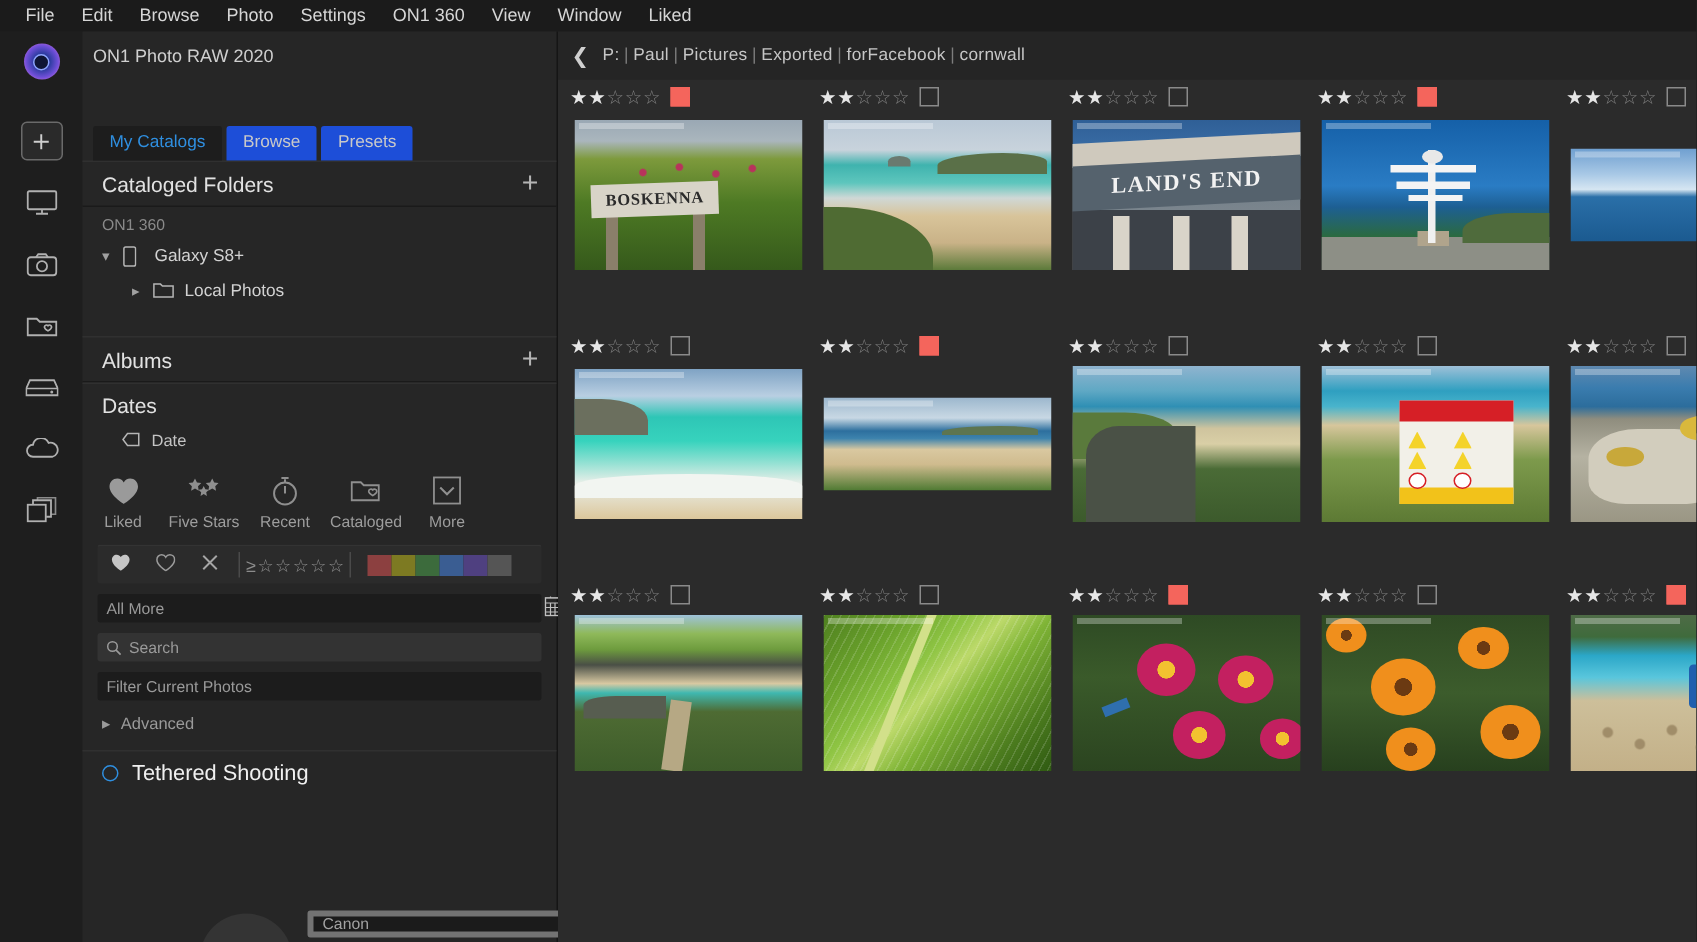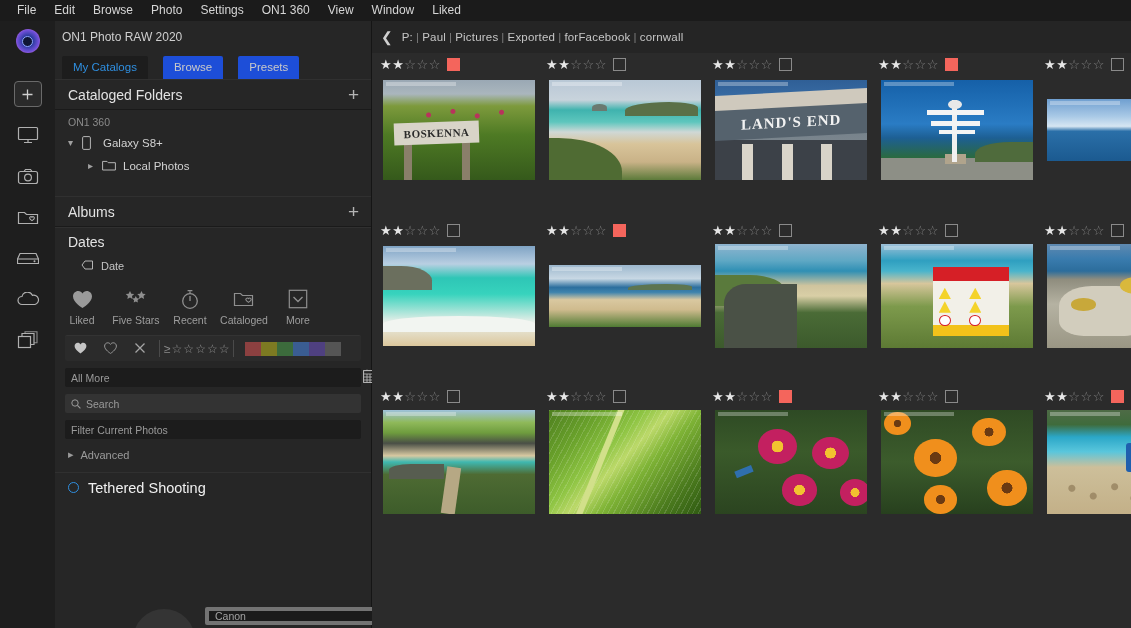--- a/index.html
+++ b/index.html
@@ -49,21 +49,21 @@
   
   .panel {
     position: absolute; top: 21px; left: 55px; width: 317px; height: 607px;
     background: #262626; border-right: 1px solid #151515;
   }
   .panel-title-row {
     height: 32px; display: flex; align-items: center; padding-left: 7px;
   }
   .panel-title { font-size: 12px; color: #cfcfcf; }
 
-  .tabs { display: flex; padding: 3px 0 0 7px; gap: 15px; }
+  .tabs { display: flex; padding: 3px 0 0 7px; gap: 3px; margin-top: 28px; }
   .tab {
     font-size: 11.5px; padding: 5px 11px 6px; background: #1d4ed8; color: #c9c9c9;
     border-radius: 2px 2px 0 0;
   }
   .tab.active { background: #1d1d1d; color: #2f8fe0; }
 
   .section-hd {
     height: 31px; display: flex; align-items: center; justify-content: space-between;
     padding: 0 12px 0 13px; border-bottom: 1px solid #1a1a1a; border-top: 1px solid #303030;
   }

